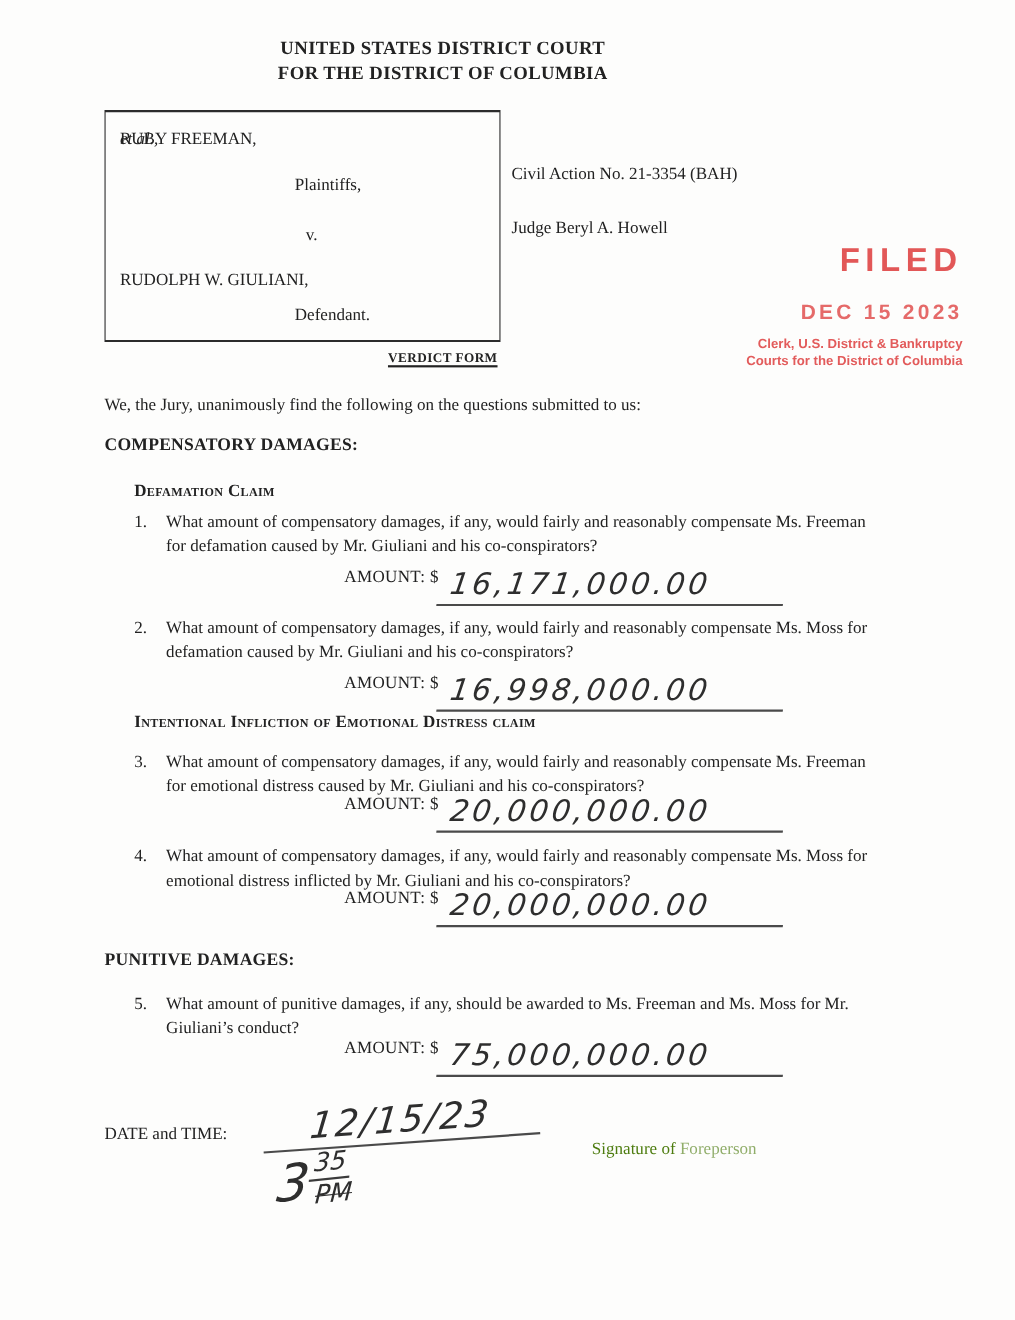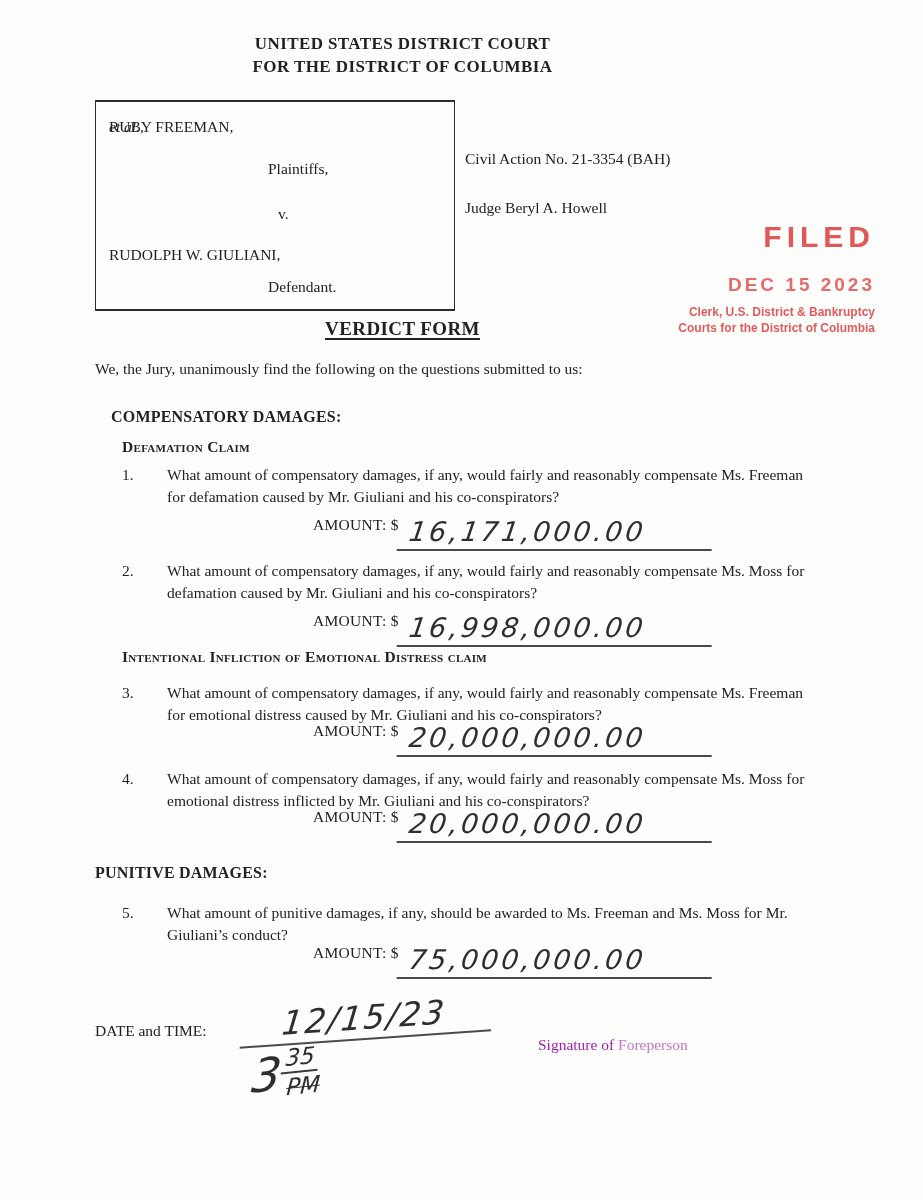--- a/index.html
+++ b/index.html
@@ -34,32 +34,32 @@
     font-family: "Liberation Sans", sans-serif; }
   .stamp-filed { font-size: 30px; font-weight: 800; letter-spacing: 5px;
     opacity: 0.92; }
   .stamp-date { font-size: 19px; font-weight: 700; letter-spacing: 3px;
     margin-top: 20px; opacity: 0.82; }
   .stamp-clerk { font-size: 12px; font-weight: 700; line-height: 1.3;
     margin-top: 9px; opacity: 0.9; }
 
   
   .verdict-title { top: 318px; left: 0; width: 100%; text-align: center;
-    font-weight: bold; font-size: 19px; }
+    font-weight: bold; font-size: 12px; }
   .verdict-title span { text-decoration: underline; text-underline-offset: 3px;
     text-decoration-thickness: 1.5px; letter-spacing: 0.4px; }
   .intro { left: 95px; top: 360px; font-size: 15.5px; width: 780px; }
 
   .heading-main { left: 95px; font-weight: bold; font-size: 16px; letter-spacing: 0.2px; }
   .heading-sub { left: 122px; font-weight: bold; font-size: 15.5px;
     font-variant: small-caps; letter-spacing: 0.3px; }
 
   .question { left: 122px; display: flex; font-size: 15.5px; line-height: 1.42; }
   .q-num { width: 29px; flex: 0 0 29px; }
-  .q-text { width: 656px; margin-left: 16px; }
+  .q-text { width: 656px; }
 
   .amount-row { left: 313px; display: flex; align-items: flex-start; }
   .amount-label { font-size: 15.5px; letter-spacing: 0.3px; }
   .hand { font-family: "DejaVu Sans", sans-serif; font-style: italic;
     color: #2e2e2e; display: inline-block; }
   .amount-value { font-size: 27px; line-height: 32px; letter-spacing: 3px;
     min-width: 315px; padding: 0 8px 1px 10px;
     border-bottom: 2px solid #4a4a4a; transform: skewX(-8deg);
     white-space: nowrap; }
 
@@ -73,21 +73,21 @@
     display: flex; align-items: center; }
   .time-hour { font-size: 46px; line-height: 48px; transform: skewX(-12deg); }
   .time-frac { display: inline-flex; flex-direction: column; align-items: center;
     margin-left: 2px; }
   .time-min { font-size: 23px; line-height: 25px; border-bottom: 2.5px solid #3a3a3a;
     padding: 0 4px 1px 4px; transform: skewX(-10deg); }
   .time-mer { font-size: 23px; line-height: 26px; transform: skewX(-10deg);
     text-decoration: line-through; text-decoration-thickness: 1px; }
 
   .signature-label { left: 538px; top: 1036px; font-size: 15.5px;
-    color: #a21caf; filter: blur(0.35px); }
+    color: #4d7c0f; filter: blur(0.35px); }
   .signature-label .faded { opacity: 0.62; }
 </style>
 </head>
 <body>
 
 <div class="page">
 
   <div class="abs court-header">
     <div>UNITED STATES DISTRICT COURT</div>
     <div>FOR THE DISTRICT OF COLUMBIA</div>
@@ -113,21 +113,21 @@
     <div class="stamp-clerk">
       <div>Clerk, U.S. District &amp; Bankruptcy</div>
       <div>Courts for the District of Columbia</div>
     </div>
   </div>
 
   <div class="abs verdict-title"><span>VERDICT FORM</span></div>
 
   <div class="abs intro">We, the Jury, unanimously find the following on the questions submitted to us:</div>
 
-  <div class="abs heading-main" style="top:408px;margin-left:16px;">COMPENSATORY DAMAGES:</div>
+  <div class="abs heading-main" style="top:396px;">COMPENSATORY DAMAGES:</div>
 
   <div class="abs heading-sub" style="top:438px;">Defamation Claim</div>
 
   <div class="abs question" style="top:464px;">
     <span class="q-num">1.</span>
     <span class="q-text">What amount of compensatory damages, if any, would fairly and reasonably compensate Ms. Freeman for defamation caused by Mr. Giuliani and his co-conspirators?</span>
   </div>
   <div class="abs amount-row" style="top:516px;">
     <span class="amount-label">AMOUNT: $</span>
     <span class="hand amount-value">16,171,000.00</span>

